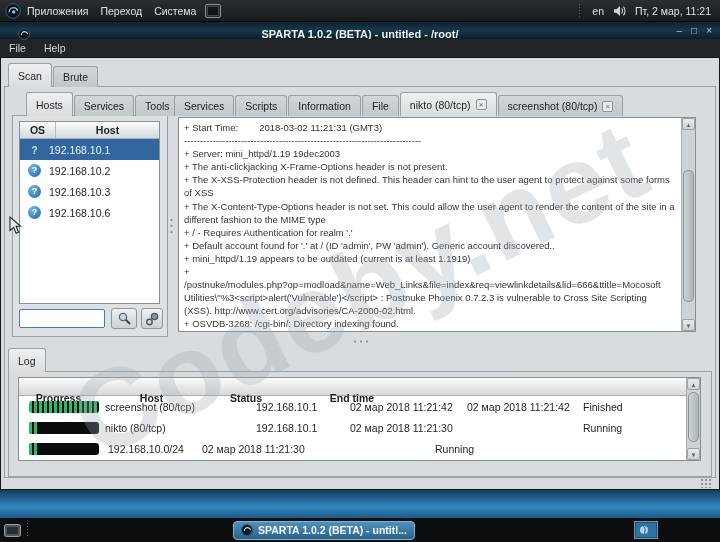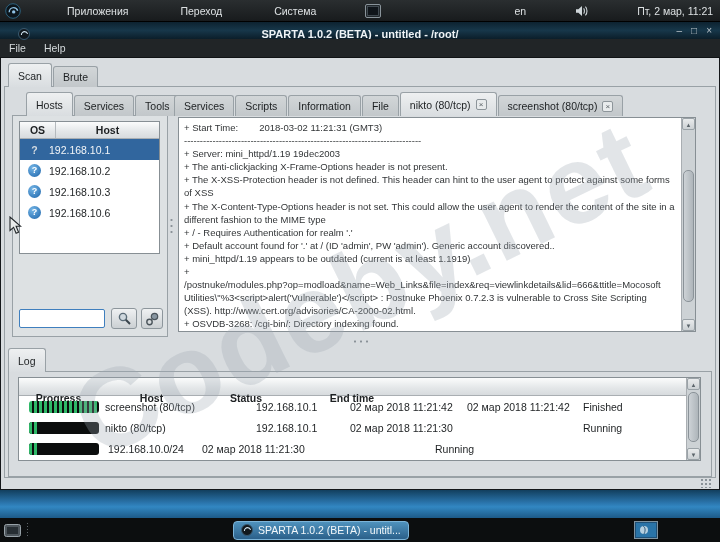--- a/index.html
+++ b/index.html
@@ -4,21 +4,21 @@
 <style>
   * { margin:0; padding:0; box-sizing:border-box; }
   html,body { background:#2b2f31; }
   body { font-family:"Liberation Sans", sans-serif; }
   .screen { position:relative; width:720px; height:542px; overflow:hidden;
             background:#d8dcdf; font-size:10.5px; color:#1d2022; }
 
   
   .top-panel { position:absolute; left:0; top:0; width:720px; height:22px;
     background:linear-gradient(#2a2e30,#181b1d); border-bottom:1px solid #000;
-    display:flex; align-items:center; padding:0 5px; color:#dde1e3;gap:40px; }
+    display:flex; align-items:center; padding:0 5px; color:#dde1e3; }
   .top-panel .menu { padding:0 6px; height:22px; display:flex; align-items:center; cursor:default; }
   .panel-spacer { flex:1; }
   .grip-v { width:4px; height:14px; margin:0 4px;
     background-image:repeating-linear-gradient(180deg,#5c6468 0 1px,transparent 1px 3px);
     background-size:1px 100%; background-position:0 0,3px 0; background-repeat:repeat-y; }
   .kbd-layout { padding:0 5px; }
   .clock { padding:0 4px; white-space:nowrap; }
 
   
   .titlebar { position:absolute; left:0; top:22px; width:720px; height:24px;
@@ -42,21 +42,21 @@
     background:linear-gradient(#d2d6d8,#c2c7ca); border:1px solid #99a1a6; border-bottom:none;
     border-radius:3px 3px 0 0; margin-right:1px; white-space:nowrap; cursor:default; }
   .tab.active { height:24px; background:linear-gradient(#eef0f1,#d9dde0); position:relative; }
   .closebox { width:11px; height:11px; border:1px solid #8d959a; border-radius:2px;
     background:#e8ebec; font-size:8px; line-height:9px; text-align:center; color:#5a6166; }
 
   .frame { position:absolute; border:1px solid #99a1a6; background:#d8dcdf; }
   .panel-inner { background:#dde1e3; }
 
   
-  .hosts-table { position:absolute; left:19px; top:121px; width:141px; height:133px;
+  .hosts-table { position:absolute; left:19px; top:121px; width:141px; height:183px;
     background:#fff; border:1px solid #878f94; overflow:hidden; }
   .th-row { display:flex; height:17px;
     background:linear-gradient(#fbfcfc,#e3e6e8 60%,#d7dbde); border-bottom:1px solid #a9aeb2;
     font-weight:bold; }
   .th { display:flex; align-items:center; justify-content:center; border-right:1px solid #b4b9bd; }
   .th:last-child { border-right:none; }
   .host-row { display:flex; align-items:center; height:21px; }
   .host-row.selected { background:#31669e; color:#f2f5f8; }
   .qicon { width:13px; height:13px; margin-left:8px; border-radius:50%;
     background:radial-gradient(circle at 35% 30%,#74b5e6,#1b63a9); color:#fff; font-size:9px;
@@ -111,21 +111,21 @@
     background:repeating-linear-gradient(90deg,#2fb868 0 3px,#0b0d0d 3px 5px); }
 
   
   .desktop-strip { position:absolute; left:0; top:490px; width:720px; height:28px;
     background:linear-gradient(180deg,#123f5e 0%,#2a74ab 45%,#3287c2 60%,#1d5a88 100%); }
   .taskbar { position:absolute; left:0; top:518px; width:720px; height:24px;
     background:#0c0e0f; display:flex; align-items:center; padding:0 4px; color:#e3e7e9; }
   .task-item { display:flex; align-items:center; gap:5px; padding:0 7px; height:19px;
     font-size:10.5px; white-space:nowrap; }
   .task-item.active { background:linear-gradient(#4f92bd,#2b608a); border:1px solid #7cb4d8;
-    border-radius:4px; color:#f2f7fa; }
+    border-radius:4px; color:#f2f7fa;font-weight:bold; }
 
   
   .watermark { position:absolute; left:0; top:225px; width:720px; text-align:center;
     font-size:112px; font-weight:bold; letter-spacing:2px; color:rgba(160,170,180,0.30);
     transform:rotate(-26deg); pointer-events:none; z-index:60; }
   .cursor { position:absolute; left:9px; top:216px; z-index:70; }
   .resize-grip { position:absolute; left:700px; top:478px; width:12px; height:10px;
     background-image:radial-gradient(circle,#8a9298 1px,transparent 1.2px);
     background-size:4px 4px; }
 </style>

